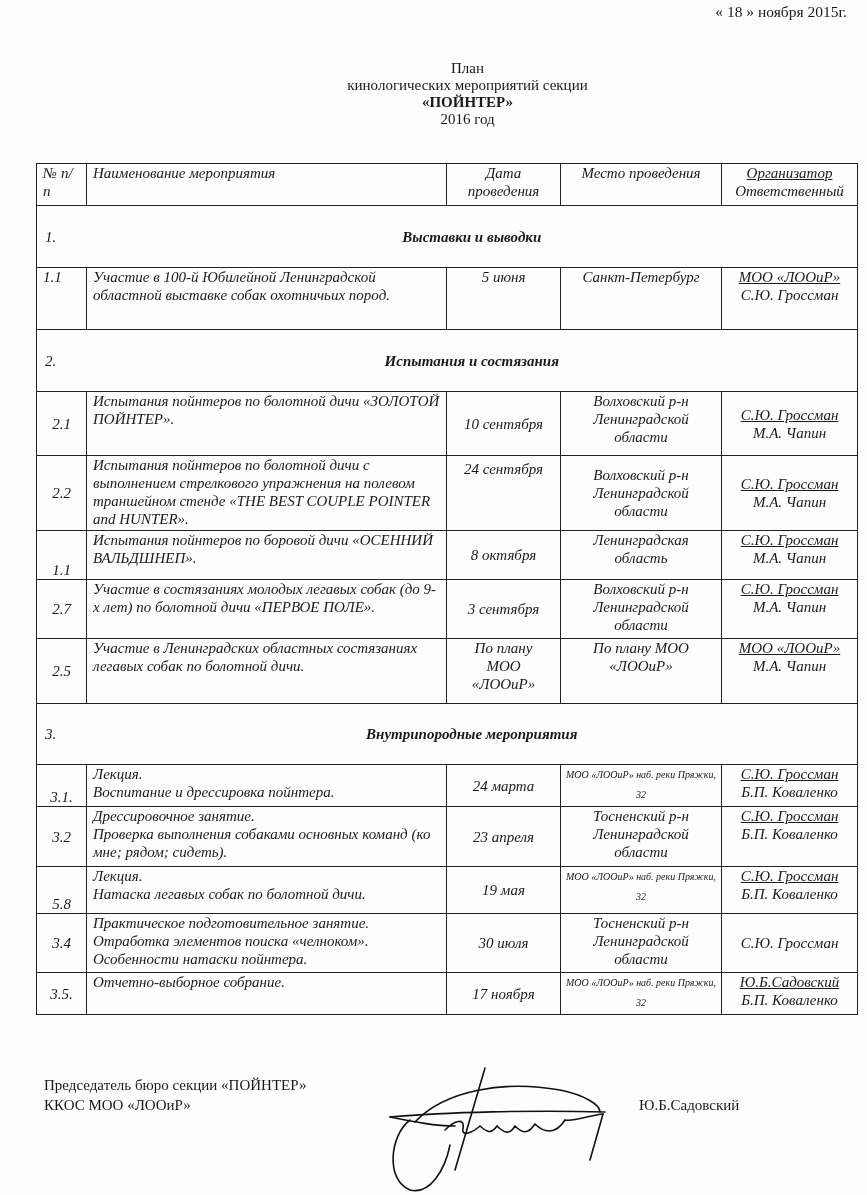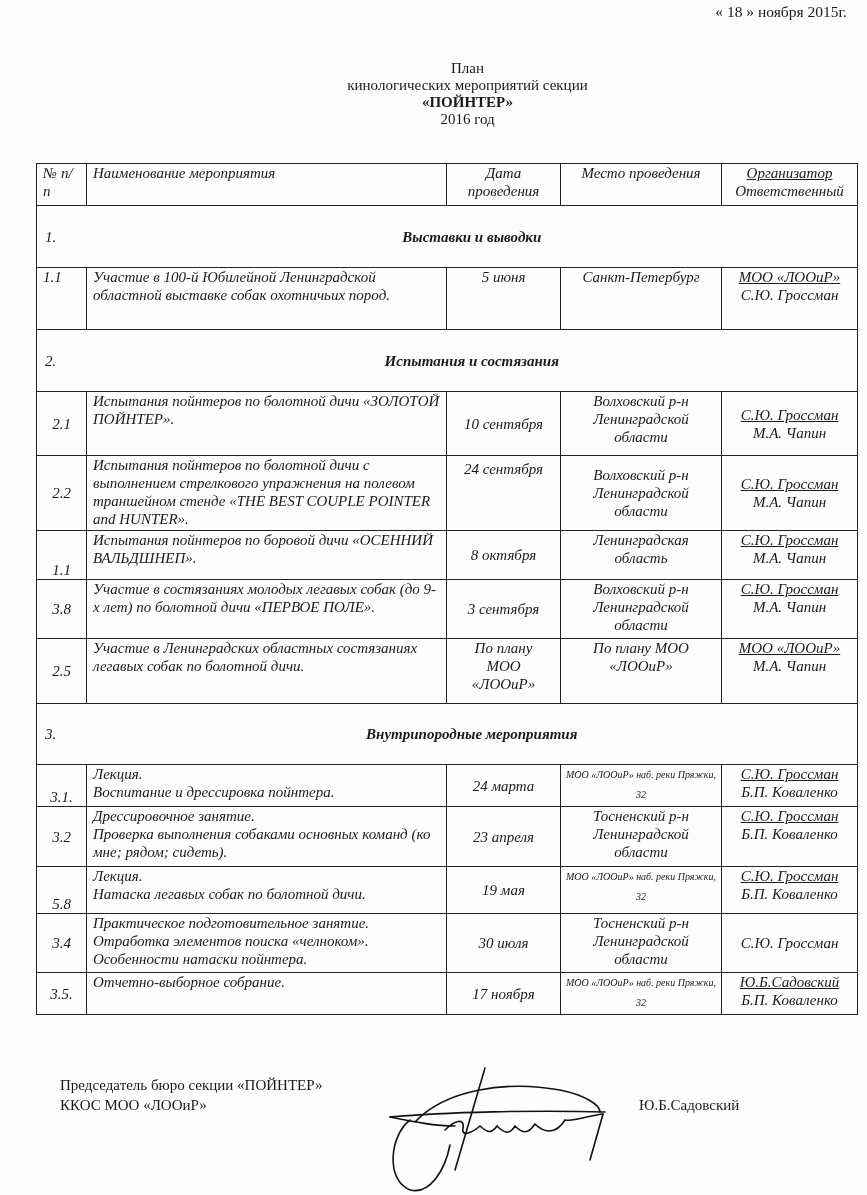--- a/index.html
+++ b/index.html
@@ -20,21 +20,21 @@
   .hdr td { height: 41px; }
   .center { text-align: center; }
   .u { text-decoration: underline; }
   .vmid { vertical-align: middle !important; }
   .vbot { vertical-align: bottom !important; }
   .section td { height: 61px; vertical-align: middle !important; }
   .section .num { padding-left: 8px; }
   .section .sec-title { font-weight: bold; text-align: center; }
   .section-3 td { height: 60px; }
   .small { font-size: 10px; }
-  .footer-left { position: absolute; left: 60px; top: 1075px; line-height: 20px; font-size: 15px; }
+  .footer-left { position: absolute; left: 44px; top: 1075px; line-height: 20px; font-size: 15px; }
   .footer-name { position: absolute; left: 639px; top: 1097px; font-size: 15px; }
   .signature { position: absolute; left: 385px; top: 1060px; width: 230px; height: 135px; }
 </style>
 </head>
 <body>
 
 <div class="approval">
   <div>« 18 » ноября 2015г.</div>
 </div>
 
@@ -108,21 +108,21 @@
     <td class="center vbot">1.1</td>
     <td>Испытания пойнтеров по боровой дичи «ОСЕННИЙ ВАЛЬДШНЕП».</td>
     <td class="center vmid">8 октября</td>
     <td class="center">Ленинградская область</td>
     <td class="center">
       <div class="u">С.Ю. Гроссман</div>
       <div>М.А. Чапин</div>
     </td>
   </tr>
   <tr style="height:59px;">
-    <td class="center vmid">3.8</td>
+    <td class="center vmid">2.7</td>
     <td>Участие в состязаниях молодых легавых собак (до 9-х лет) по болотной дичи «ПЕРВОЕ ПОЛЕ».</td>
     <td class="center vmid">3 сентября</td>
     <td class="center">Волховский р-н Ленинградской области</td>
     <td class="center">
       <div class="u">С.Ю. Гроссман</div>
       <div>М.А. Чапин</div>
     </td>
   </tr>
   <tr style="height:65px;">
     <td class="center vmid">2.5</td>

